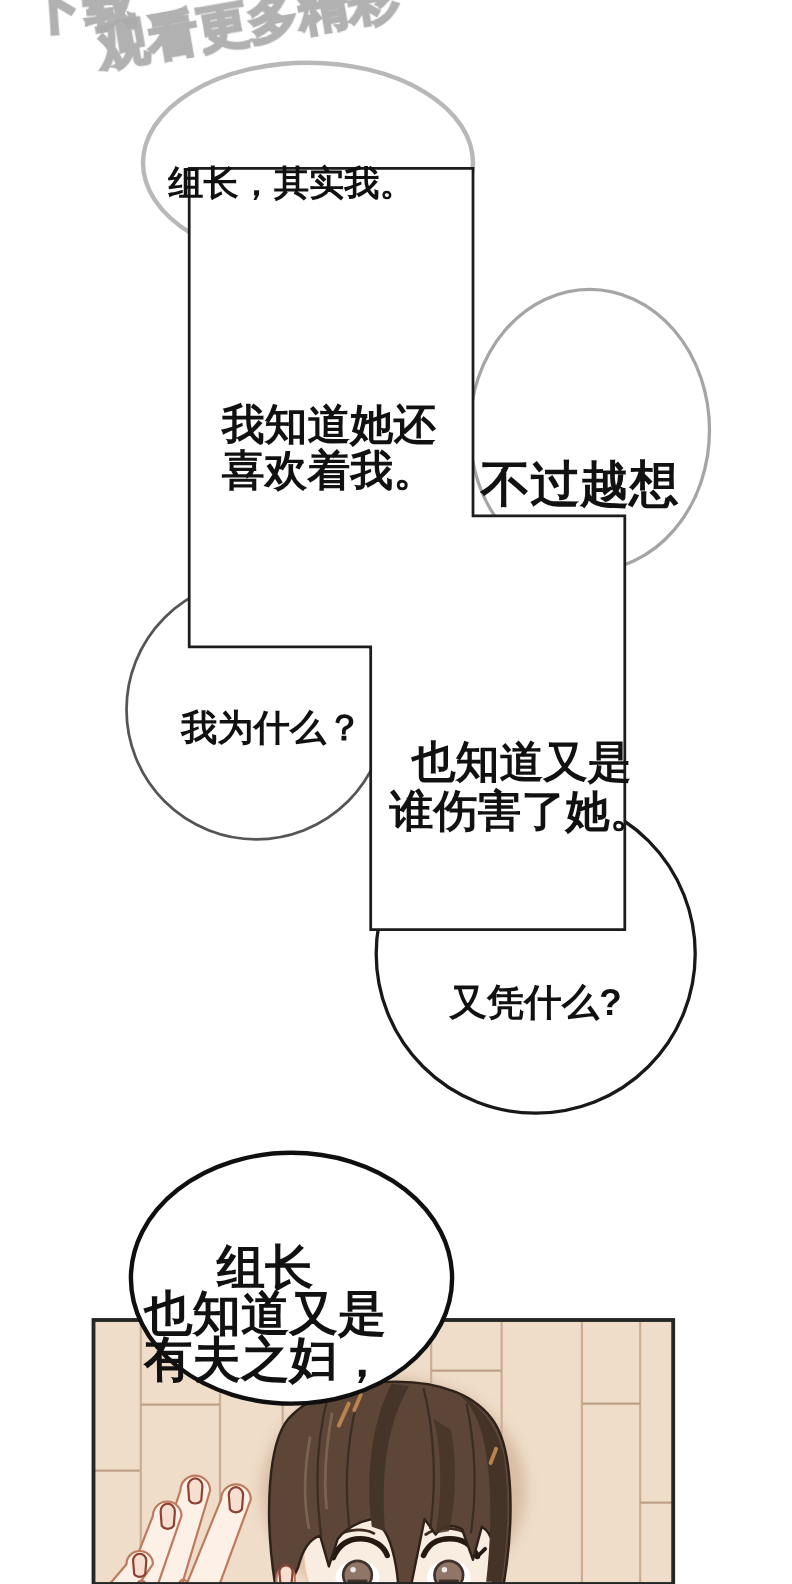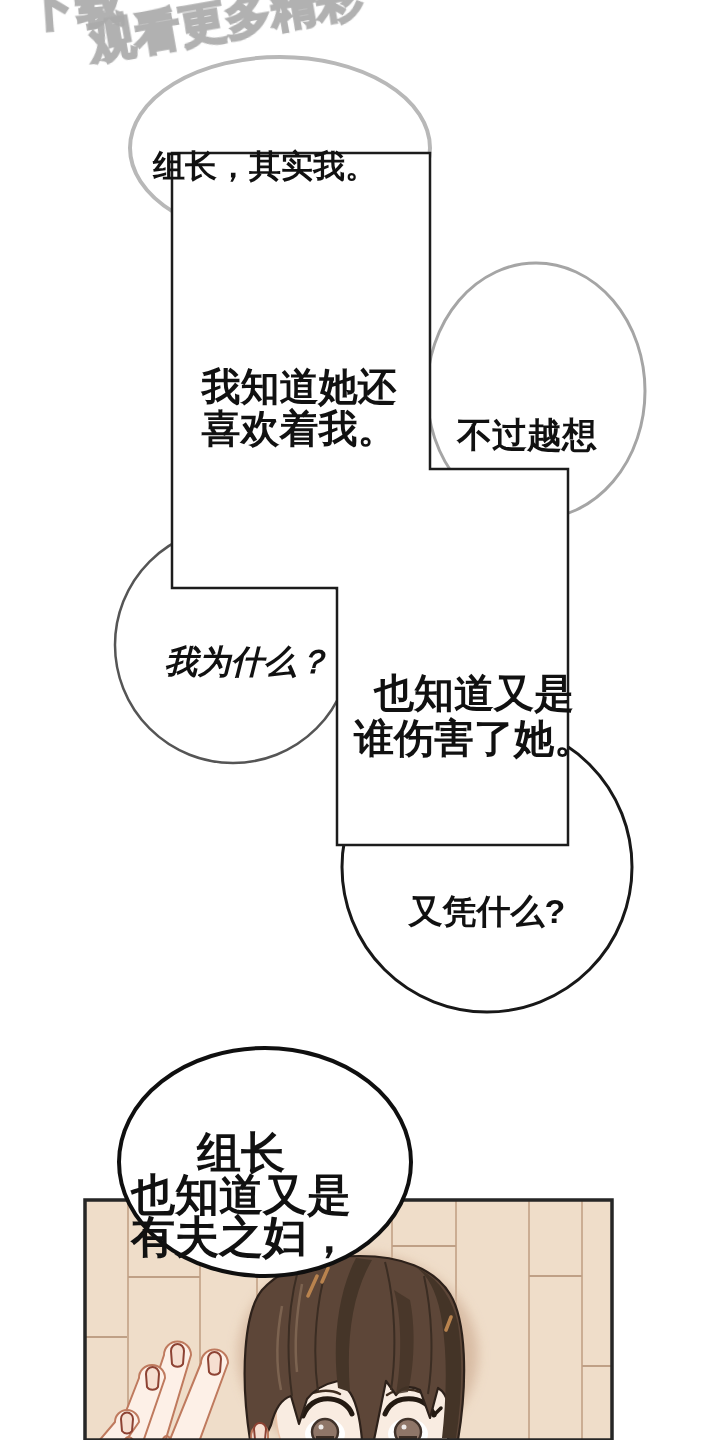--- a/index.html
+++ b/index.html
@@ -17,22 +17,22 @@
   .wm2{left:84px;top:14px;font-size:46px;transform:rotate(-10deg);transform-origin:left top;}
   
   .art{position:absolute;left:0;top:0;z-index:2;}
   
   .speech{
     position:absolute;transform:translate(-50%,-50%);text-align:center;
     color:#111111;font-weight:700;white-space:nowrap;z-index:3;margin-top:40px;
   }
   .t1{left:265px;top:127px;font-size:32px;}
   .t2{left:299px;top:368px;font-size:39px;line-height:42px;}
-  .t3{left:527px;top:394px;font-size:35px;line-height:43px;}
-  .t4{left:247px;top:622px;font-size:33px;font-style:italic;}
+  .t3{left:527px;top:404px;font-size:45px;line-height:43px;font-family:Liberation Mono, monospace;}
+  .t4{left:247px;top:622px;font-size:33px;}
   .t5{left:474px;top:676px;font-size:40px;line-height:45px;}
   .t6{left:487px;top:872px;font-size:34px;}
   .t7{left:241px;top:1155px;font-size:44px;line-height:42px;}
 </style>
 </head>
 <body>
 
 <div class="page">
 
   <div class="wm wm1">下载</div>

